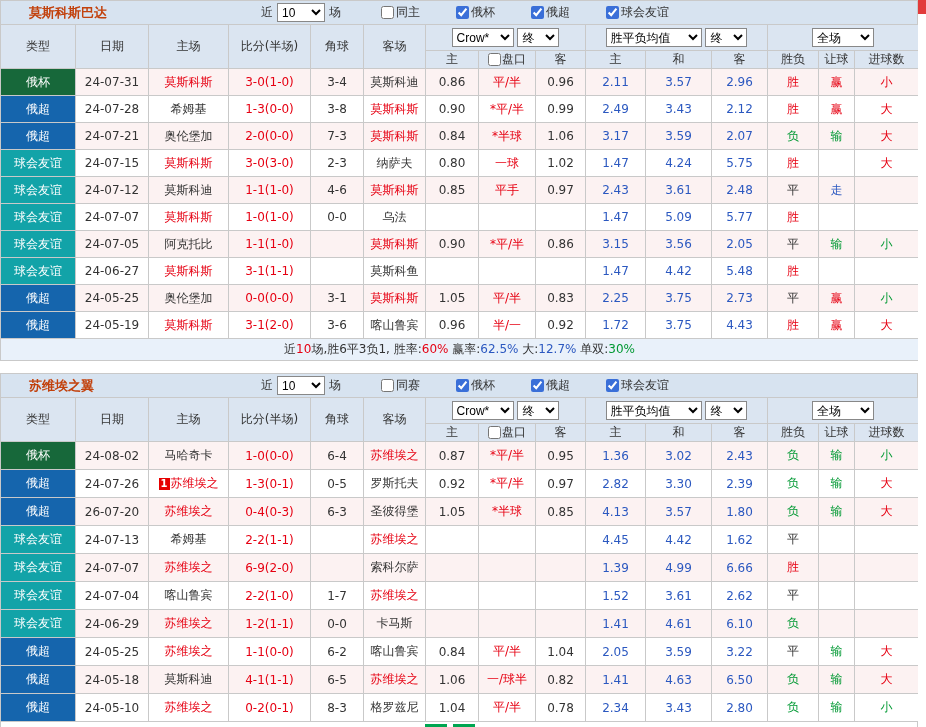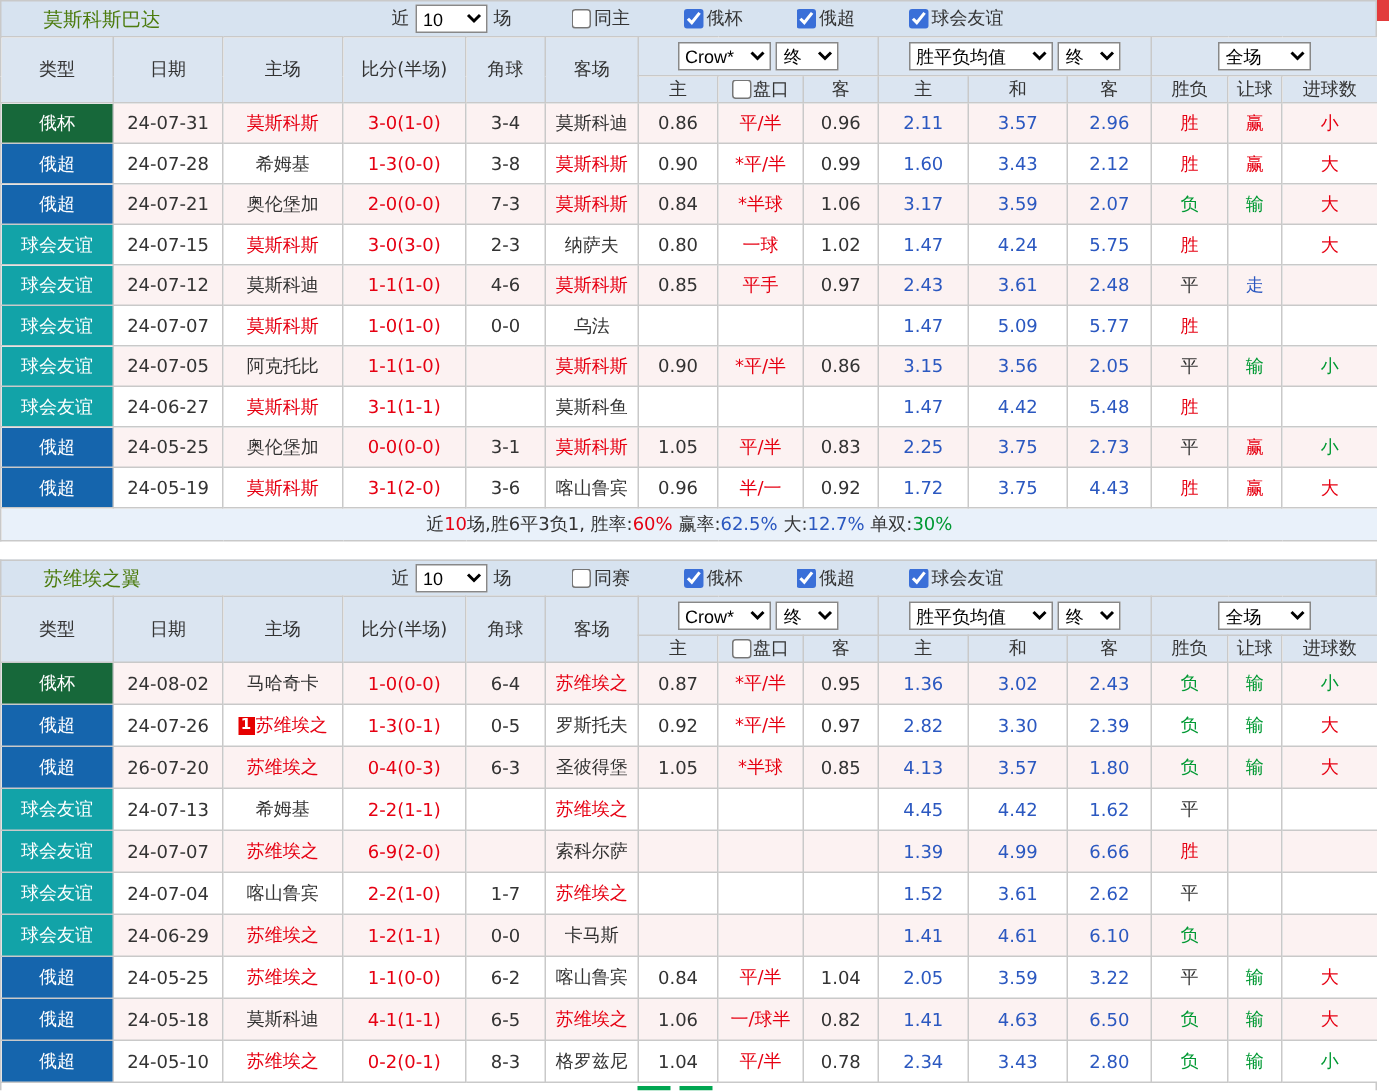--- a/index.html
+++ b/index.html
@@ -2,21 +2,21 @@
 <html><head>
 <meta charset="utf-8">
 <style>
   * { box-sizing: border-box; margin: 0; padding: 0; }
   body { font-family: "DejaVu Sans", "Liberation Sans", sans-serif; font-size: 12px; color:#333; background:#fff; }
   .page { position:relative; width:926px; height:727px; overflow:hidden; background:#fff; }
   .section { width:918px; }
   .sec2 { margin-top:12px; }
 
   .title-bar { display:flex; align-items:center; height:24px; background:#d7e3f0; border:1px solid #c9c9c9; border-bottom:none; }
-  .team-title { margin-left:28px; font-weight:normal; font-size:13px; color:#4d7c0f; }
+  .team-title { margin-left:28px; font-weight:bold; font-size:13px; color:#c2410c; }
   .controls { display:flex; align-items:center; gap:4px; margin-left:auto; margin-right:248px; white-space:nowrap; }
   .chk { display:inline-flex; align-items:center; gap:2px; margin-left:6px; cursor:pointer;padding-left:30px; }
   input[type="checkbox"] { width:13px; height:13px; accent-color:#3a6fd8; }
 
   table { border-collapse:collapse; table-layout:fixed; width:918px; }
   th, td { border:1px solid #c9c9c9; text-align:center; padding:0 1px; overflow:hidden; white-space:nowrap; font-size:12px; font-weight:normal; }
   thead th { background:#dbe5f1; color:#333; }
   .h1 th { height:26px; }
   .h2 th { height:17px; font-size:12px; }
   tbody td { height:27px; }
@@ -147,21 +147,21 @@
           <tr class="row-even">
             <td class="t-super">俄超</td>
             <td>24-07-28</td>
             <td>希姆基</td>
             <td class="c-red">1-3(0-0)</td>
             <td>3-8</td>
             <td class="c-red">莫斯科斯</td>
             <td>0.90</td>
             <td class="c-red">*平/半</td>
             <td>0.99</td>
-            <td class="c-blue">1.60</td>
+            <td class="c-blue">2.49</td>
             <td class="c-blue">3.43</td>
             <td class="c-blue">2.12</td>
             <td class="c-red">胜</td>
             <td class="c-red">赢</td>
             <td class="c-red">大</td>
           </tr>
           <tr class="row-odd">
             <td class="t-super">俄超</td>
             <td>24-07-21</td>
             <td>奥伦堡加</td>

